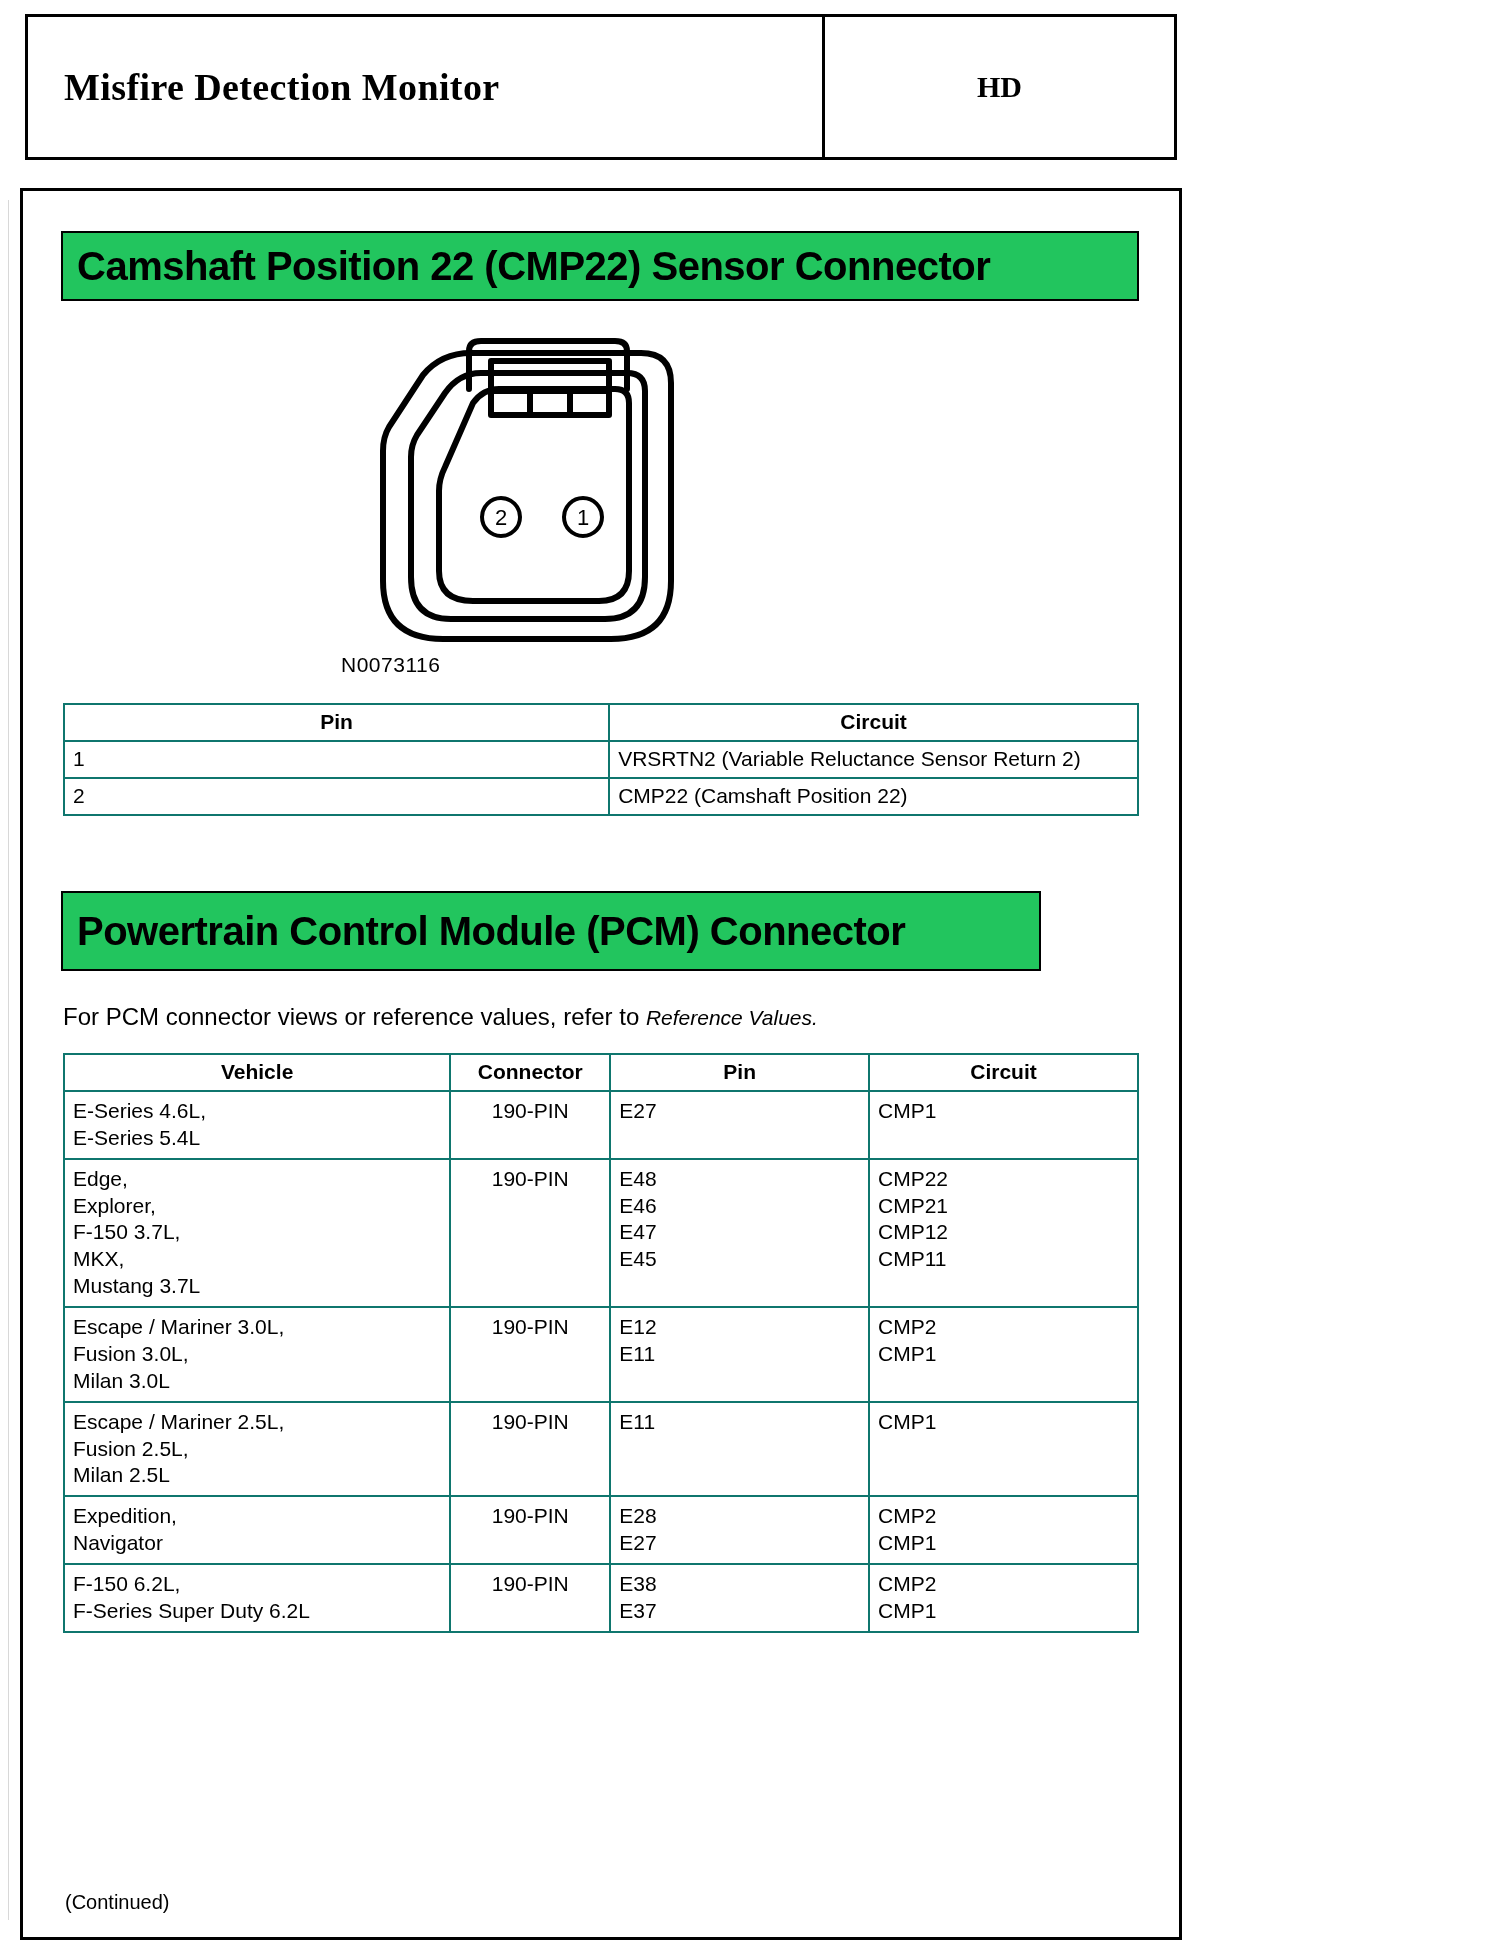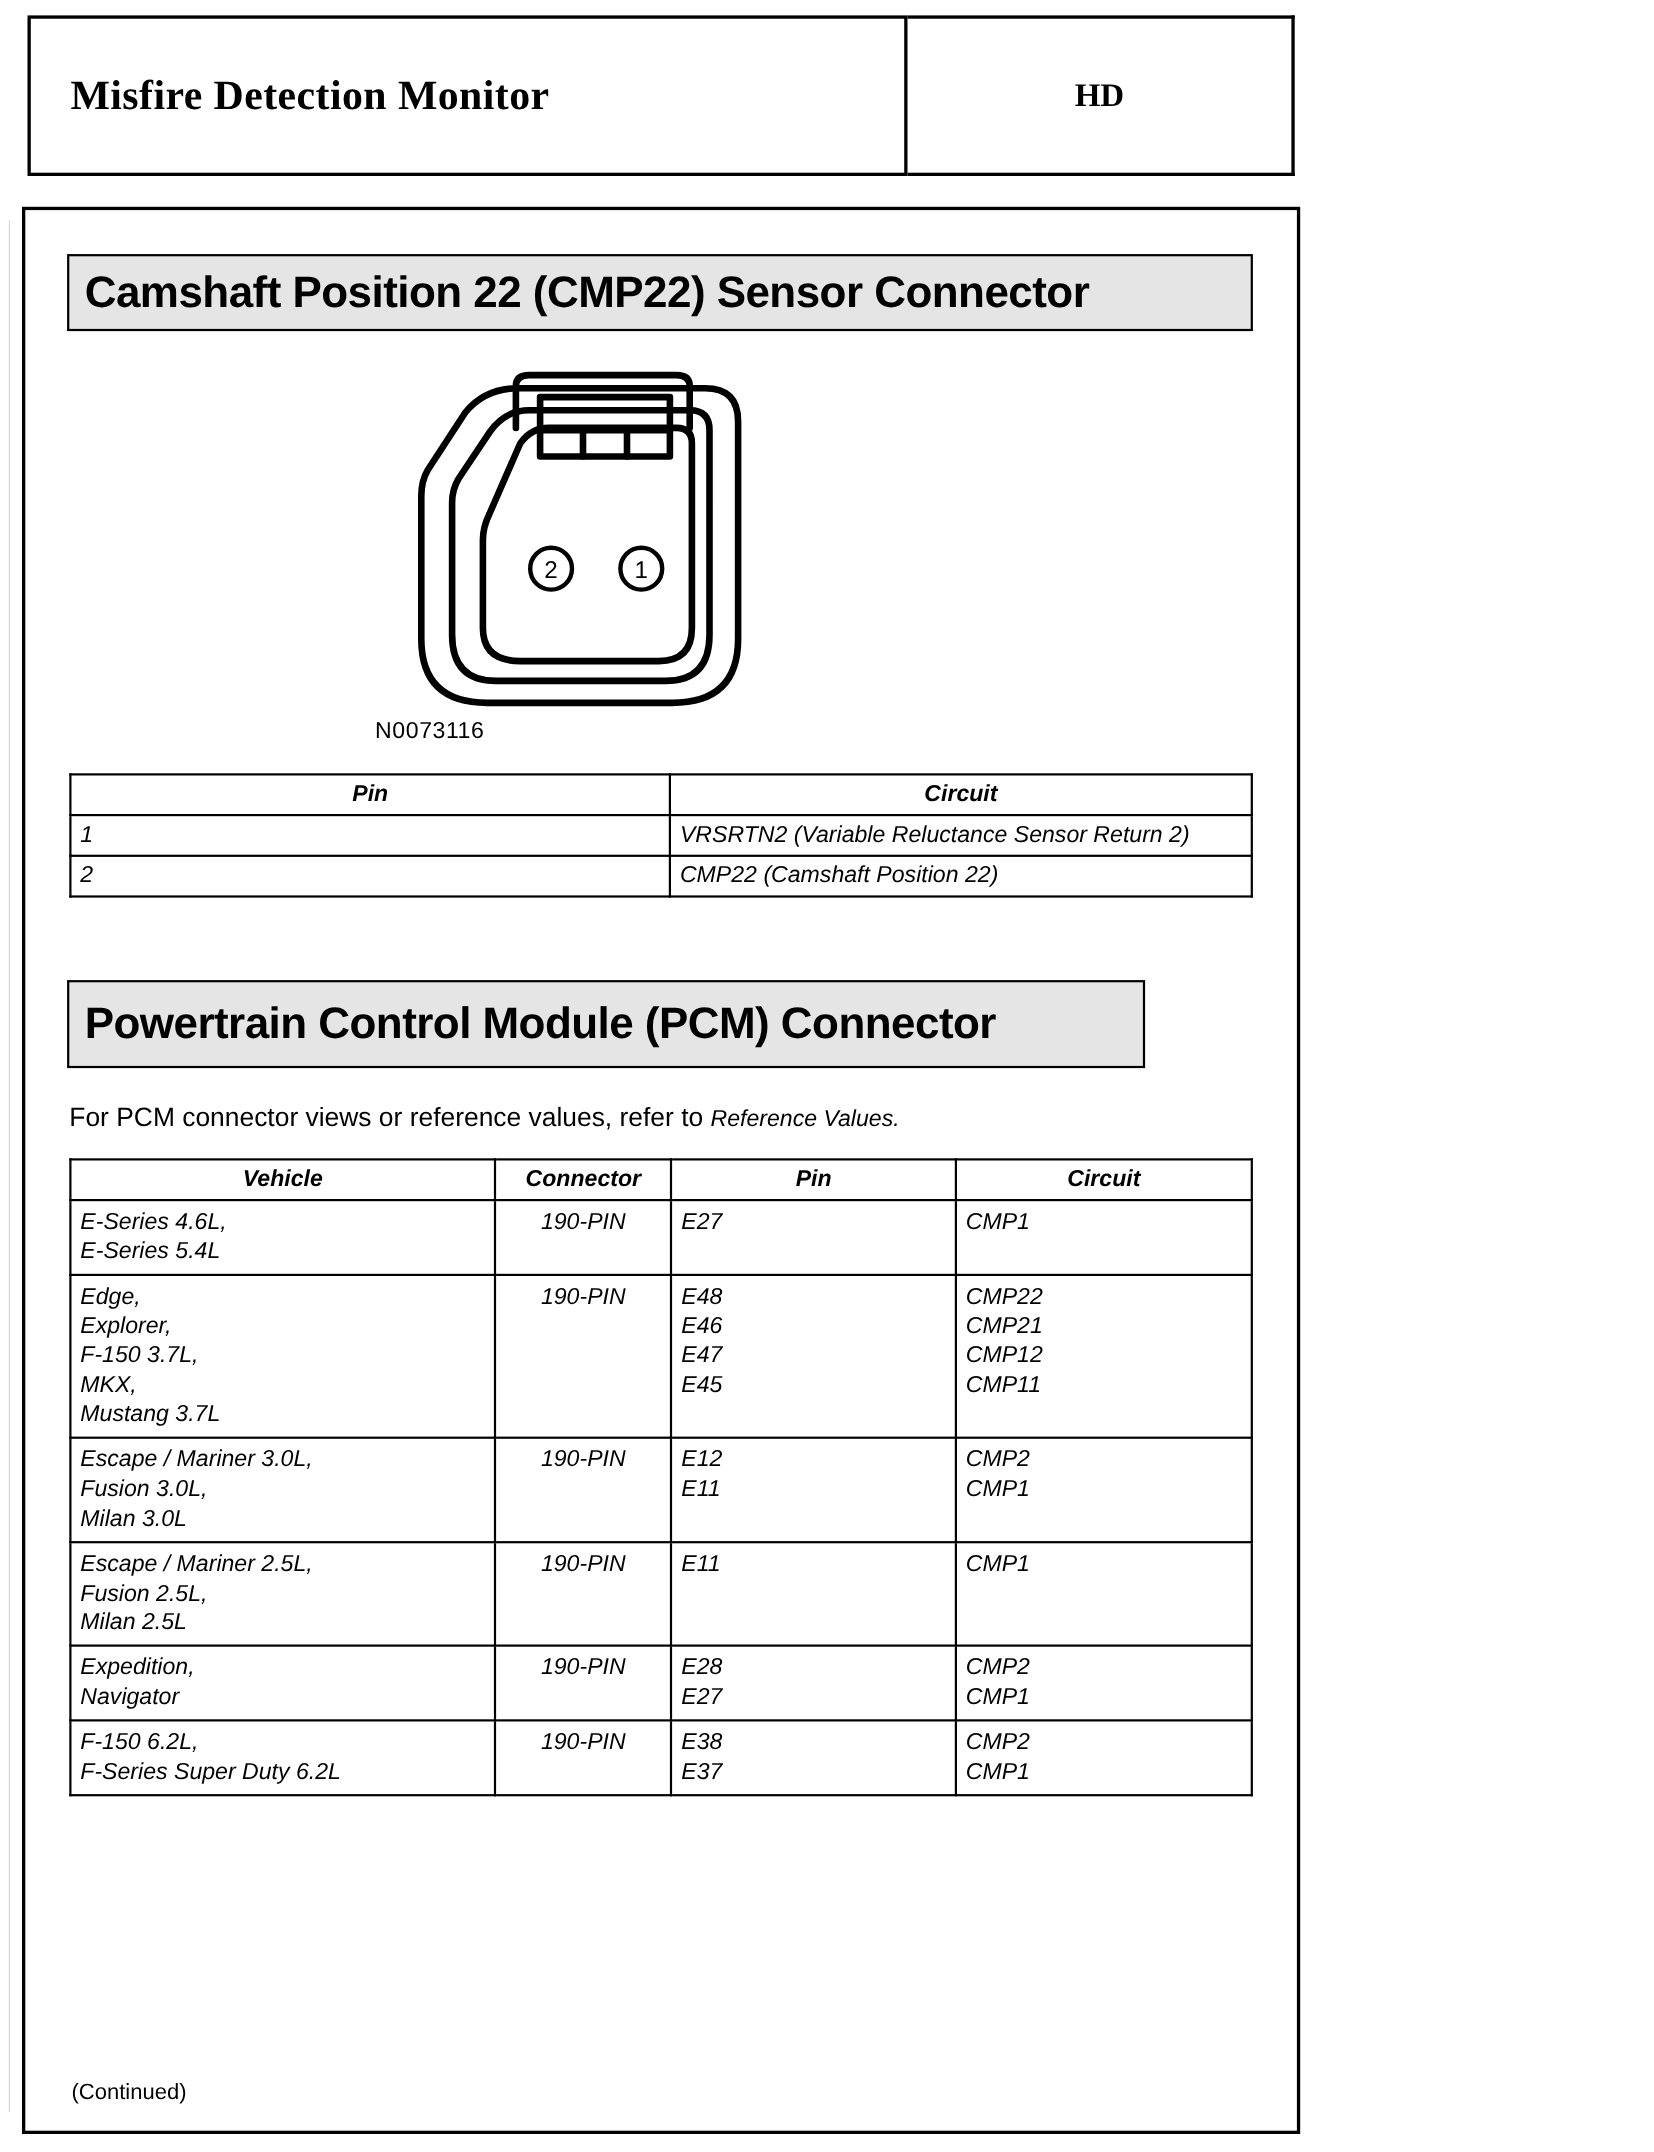--- a/index.html
+++ b/index.html
@@ -49,21 +49,21 @@
     border:3px solid #000;
     box-sizing:border-box;
   }
 
   
   .section-head{
     position:absolute;
     border:2px solid #000;
     box-sizing:border-box;
     display:flex;align-items:center;
-    background:#e5e5e5;
+    background:#22c55e;
   }
   .section-head span{
     font-weight:bold;
     font-size:40px;
     letter-spacing:-0.5px;
     padding-left:14px;
     white-space:nowrap;
   }
   #sec-cmp{left:38px;top:40px;width:1078px;height:70px;}
   #sec-pcm{left:38px;top:700px;width:980px;height:80px;}
@@ -72,28 +72,27 @@
   .conn-wrap{position:absolute;left:300px;top:140px;width:420px;height:330px;}
   .conn-label{
     position:absolute;left:318px;top:462px;
     font-size:21px;letter-spacing:.5px;
   }
 
   
   table{border-collapse:collapse;background:#fff;}
   .tbl{position:absolute;}
   .tbl td,.tbl th{
-    border:2px solid #000000;
+    border:2px solid #0f766e;
     font-size:21px;
     padding:4px 8px;
     vertical-align:top;
     text-align:left;
     font-weight:normal;
     line-height:1.28;
-    font-style:italic;
   }
   .tbl th{text-align:center;font-weight:bold;}
 
   
   #pin-table{left:40px;top:512px;width:1076px;}
   #pin-table th.c1,#pin-table td.c1{width:548px;}
   #pin-table th.c2,#pin-table td.c2{width:528px;}
   #pin-table td{height:26px;}
 
   

